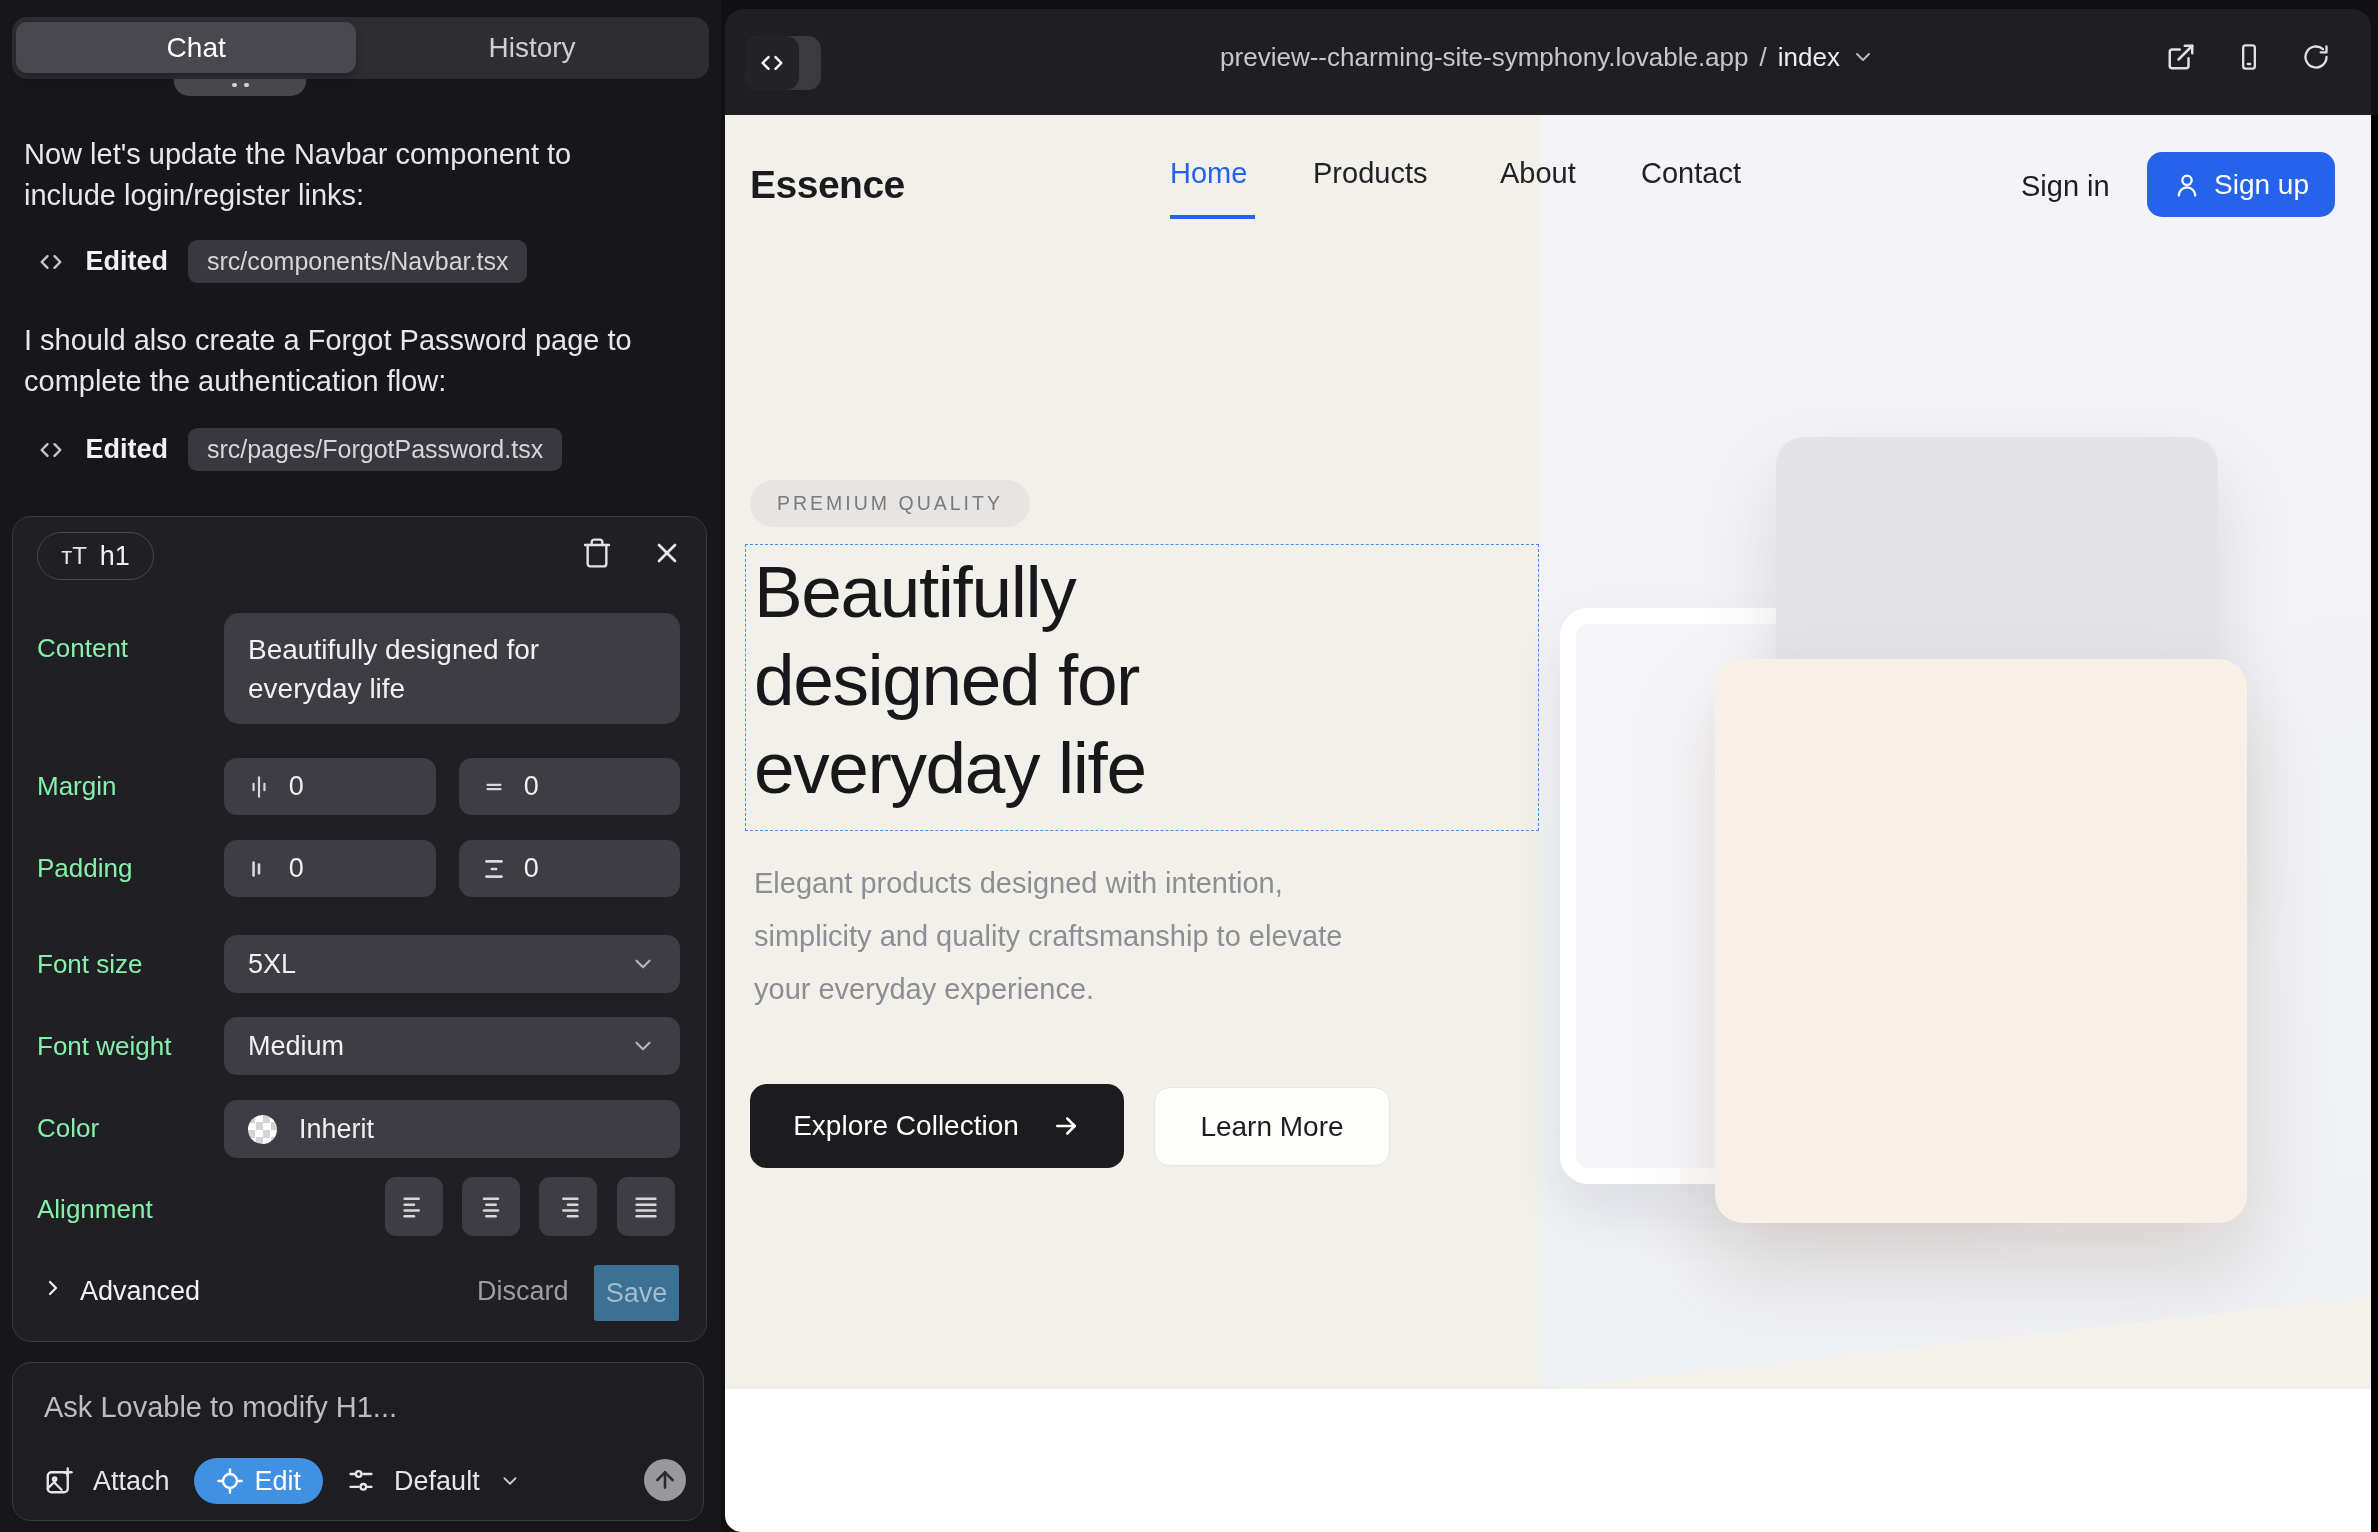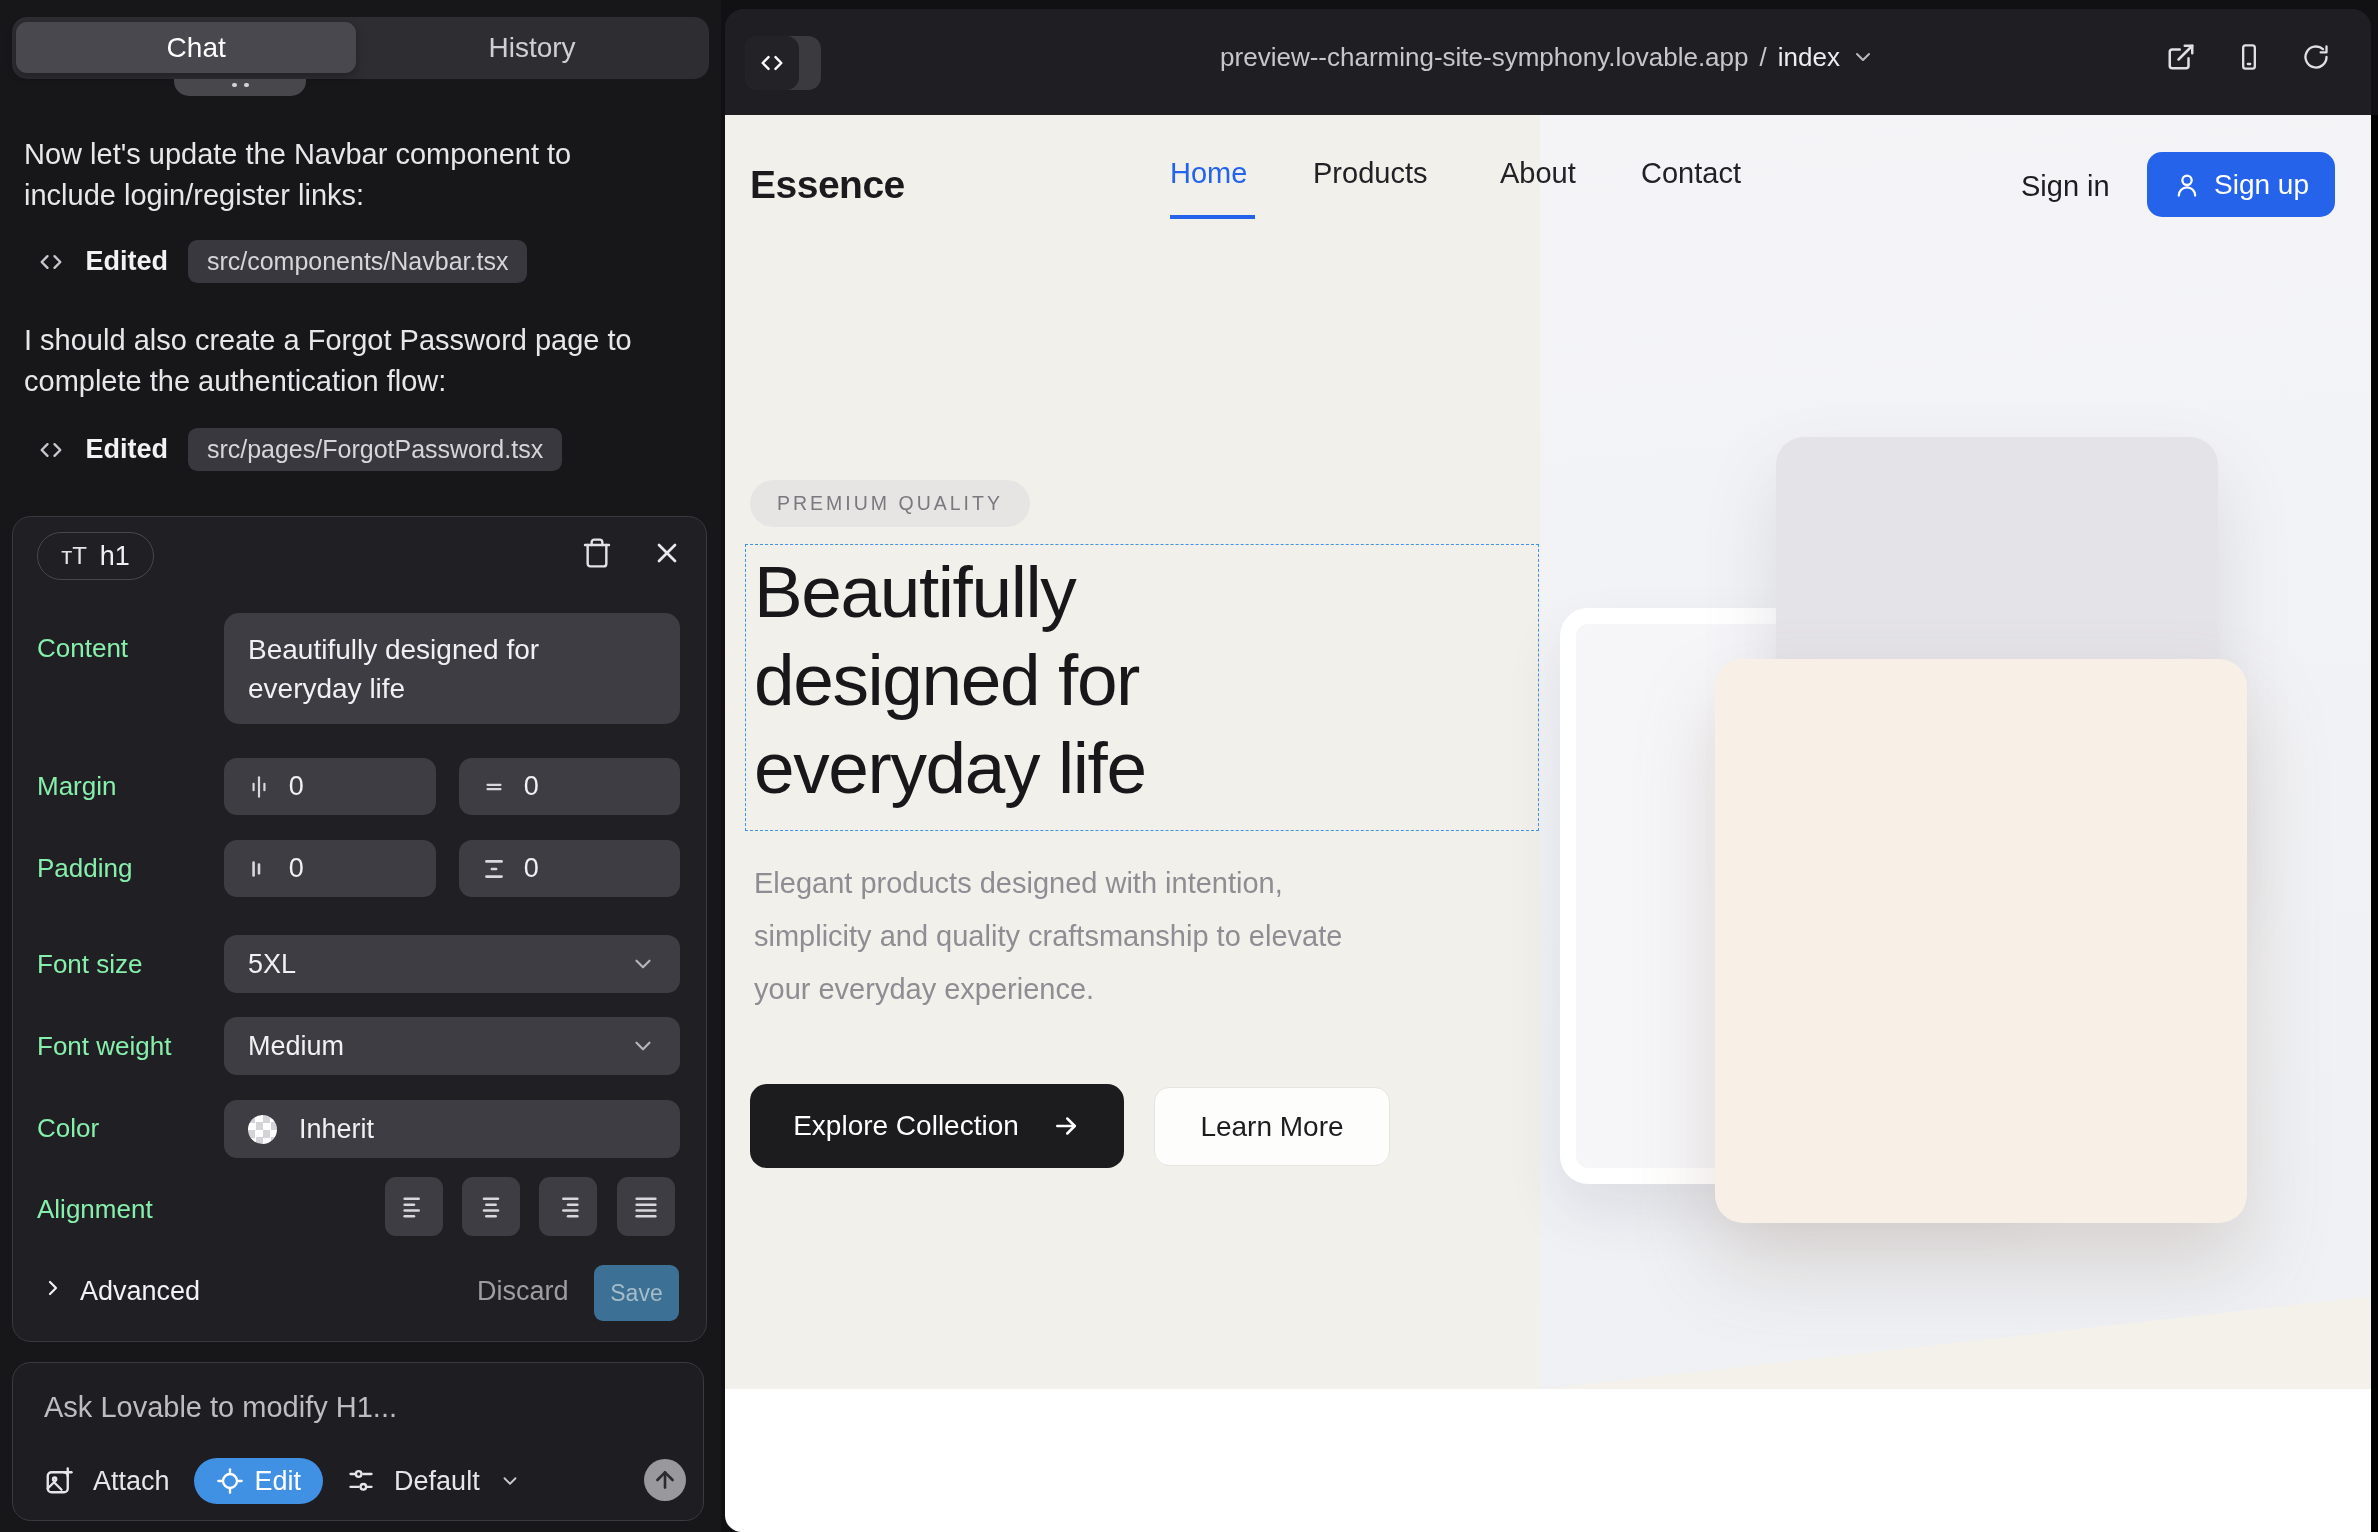--- a/index.html
+++ b/index.html
@@ -34,21 +34,21 @@
   .mini-input input { background:transparent; border:none; outline:none; color:#f1f1f4; font-size:27px; width:56px; font-family:"Liberation Sans", sans-serif; }
   .sel-field { justify-content:space-between; padding:0 24px; }
   .field-ic { color:#d9d9dd; }
   .chev { color:#b5b5ba; }
   #checker { width:29px; height:29px; border-radius:50%; margin-right:22px;
     background-image: conic-gradient(#ffffff 0 25%, #d3d3d8 25% 50%, #ffffff 50% 75%, #d3d3d8 75%);
     background-size:15px 15px; }
   .align-btn { position:absolute; top:660px; width:58px; height:59px; background:#3d3d43; border-radius:11px; display:flex; align-items:center; justify-content:center; color:#d8d8dc; }
   #advanced-row { position:absolute; left:28px; top:759px; display:flex; align-items:flex-start; gap:15px; color:#f2f2f4; font-size:27px; }
   #discard-btn { position:absolute; left:464px; top:759px; color:#9d9da3; font-size:27px; }
-  #save-btn { position:absolute; left:581px; top:748px; width:85px; height:56px; background:#3c7094; border-radius:9px; color:#a5bcca; font-size:23px; display:flex; align-items:center; justify-content:center; }
+  #save-btn { position:absolute; left:581px; top:748px; width:85px; height:56px; background:#3c7094; border-radius:3px; color:#a5bcca; font-size:27px; display:flex; align-items:center; justify-content:center; }
 
   
   #composer { position:absolute; left:12px; top:1362px; width:692px; height:159px; background:#1e1e22; border:1.9px solid #3a3a3f; border-radius:18.6px; }
   #composer-input { position:absolute; left:31px; top:28px; width:621px; background:transparent; border:none; outline:none; color:#bcbcc1; font-size:29px; font-family:"Liberation Sans", sans-serif; }
   #composer-input::placeholder { color:#bcbcc1; }
   #composer-toolbar { position:absolute; left:31px; top:95px; height:46px; display:flex; align-items:center; gap:24px; color:#e6e6e9; font-size:27px; }
   .tool-item { display:flex; align-items:center; gap:19px; }
   #edit-pill { background:#4090e4; border-radius:23px; height:46px; padding:0 22px; display:flex; align-items:center; gap:11px; color:#ffffff; }
   #send-btn { position:absolute; left:631px; top:96px; width:42px; height:42px; border-radius:50%; background:#98989d; display:flex; align-items:center; justify-content:center; color:#2b2b2f; }
 

